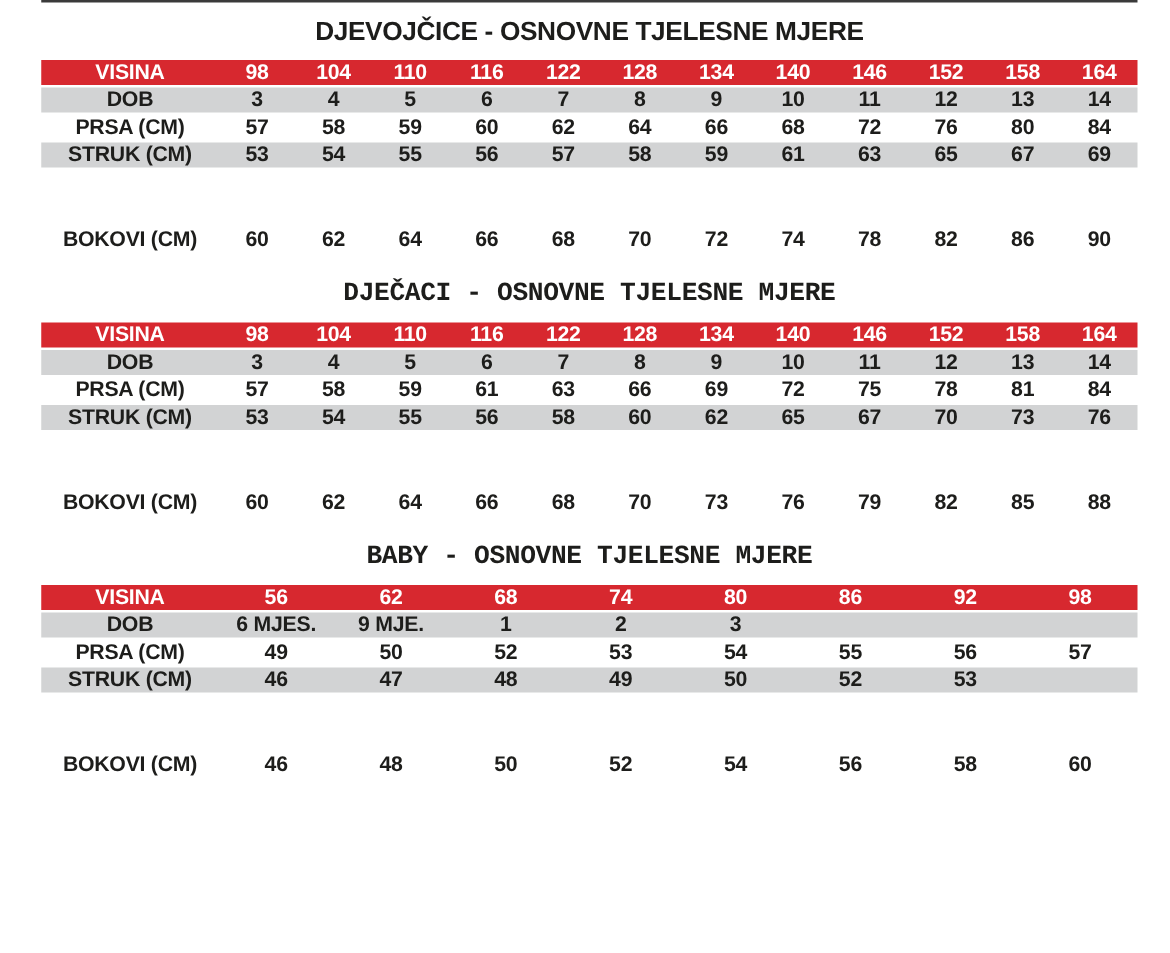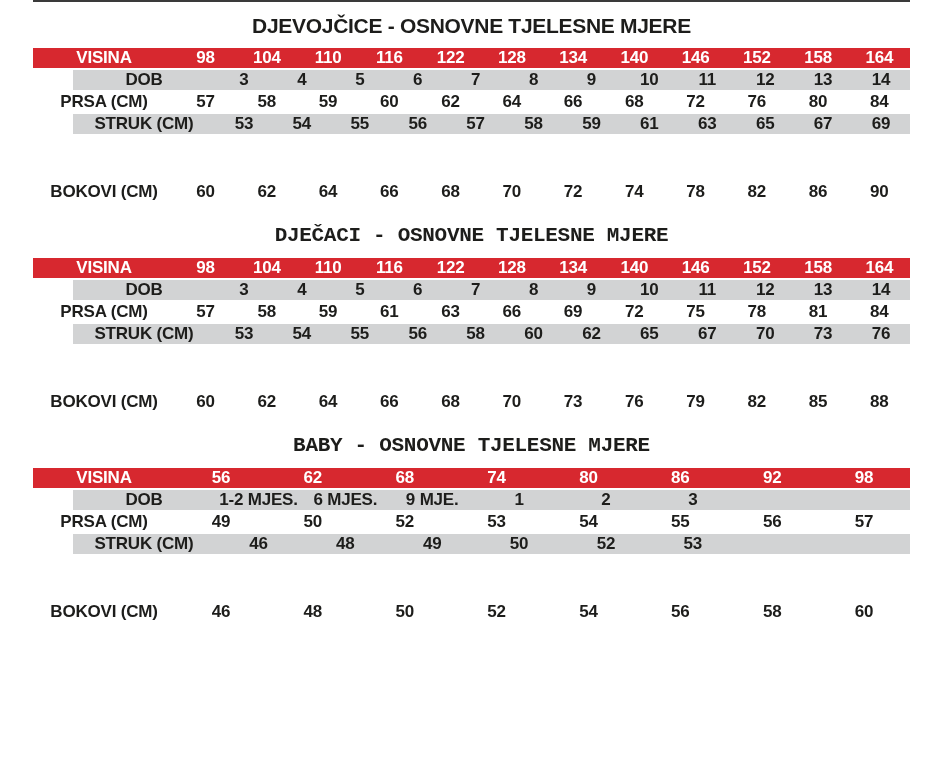--- a/index.html
+++ b/index.html
@@ -57,21 +57,20 @@
     margin-bottom: 2px;
   }
   .trow:last-child { margin-bottom: 0; margin-top: 48px; }
   .trow.header {
     background: var(--header-red);
     color: var(--header-text);
   }
   .trow.gray {
     background: var(--row-gray);
     color: var(--text-dark);
-    margin-left: 40px;
   }
   .trow.white {
     background: #ffffff;
     color: var(--text-dark);
   }
   .cell {
     display: flex;
     align-items: center;
     justify-content: center;
     font-size: 17px;
@@ -258,41 +257,41 @@
             <div class="cell">62</div>
             <div class="cell">68</div>
             <div class="cell">74</div>
             <div class="cell">80</div>
             <div class="cell">86</div>
             <div class="cell">92</div>
             <div class="cell">98</div>
           </div>
           <div class="trow gray" style="grid-template-columns: 142px repeat(8, 1fr);">
             <div class="cell">DOB</div>
-            <div class="cell">1-2 MJES.</div>
             <div class="cell">6 MJES.</div>
             <div class="cell">9 MJE.</div>
             <div class="cell">1</div>
             <div class="cell">2</div>
             <div class="cell">3</div>
           </div>
           <div class="trow white" style="grid-template-columns: 142px repeat(8, 1fr);">
             <div class="cell">PRSA (CM)</div>
             <div class="cell">49</div>
             <div class="cell">50</div>
             <div class="cell">52</div>
             <div class="cell">53</div>
             <div class="cell">54</div>
             <div class="cell">55</div>
             <div class="cell">56</div>
             <div class="cell">57</div>
           </div>
           <div class="trow gray" style="grid-template-columns: 142px repeat(8, 1fr);">
             <div class="cell">STRUK (CM)</div>
             <div class="cell">46</div>
+            <div class="cell">47</div>
             <div class="cell">48</div>
             <div class="cell">49</div>
             <div class="cell">50</div>
             <div class="cell">52</div>
             <div class="cell">53</div>
           </div>
           <div class="trow white" style="grid-template-columns: 142px repeat(8, 1fr);">
             <div class="cell">BOKOVI (CM)</div>
             <div class="cell">46</div>
             <div class="cell">48</div>

